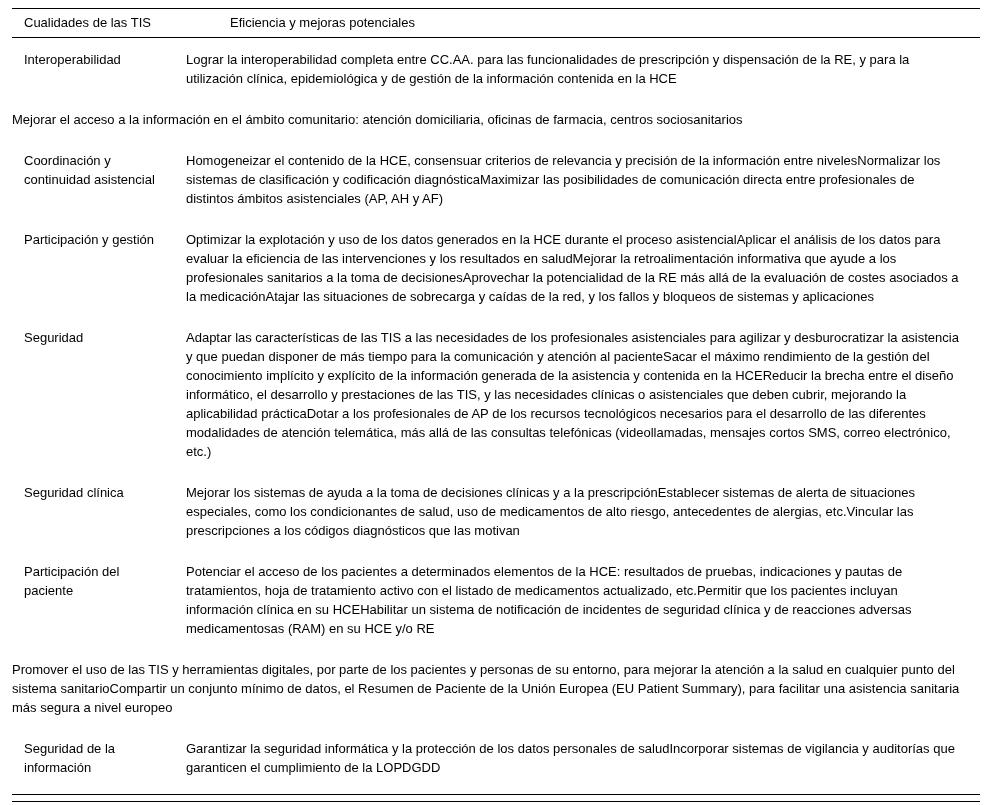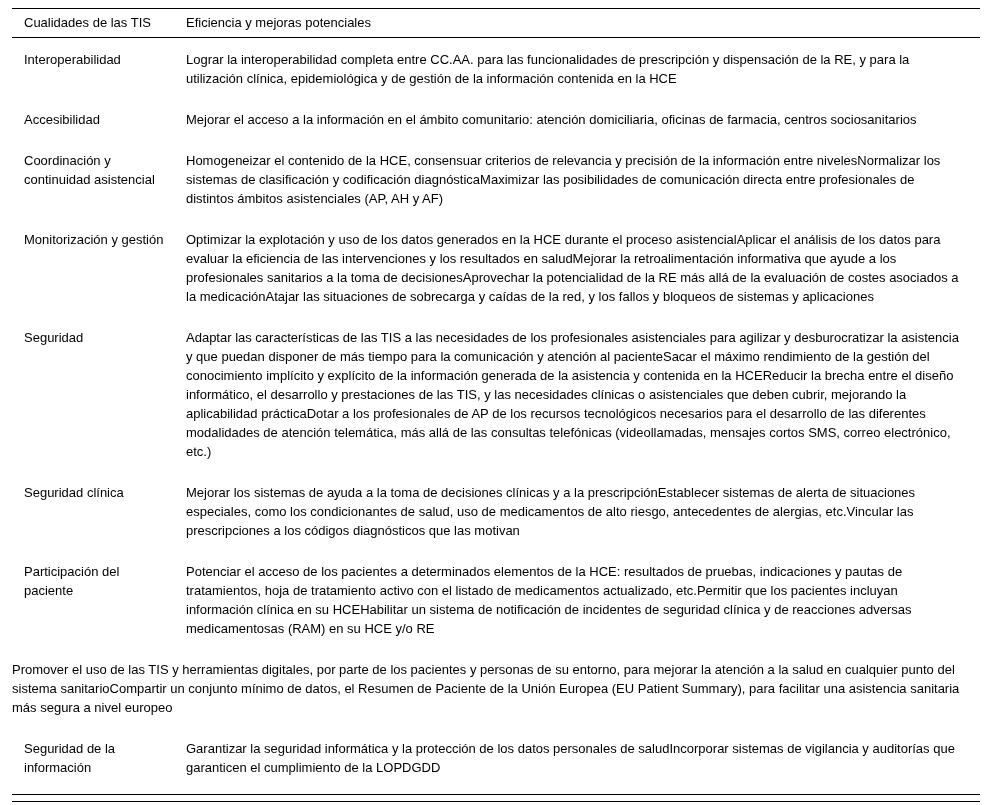--- a/index.html
+++ b/index.html
@@ -25,20 +25,21 @@
   }
   .row {
     display: flex;
     align-items: flex-start;
     padding: 11px 0;
   }
   .header-row {
     border-bottom: 1px solid #000000;
     padding: 4px 0 5px 0;
     margin-bottom: 1px;
+    gap: 44px;
   }
   .cell-left {
     flex: 0 0 148px;
     width: 148px;
     padding-left: 12px;
     padding-right: 14px;
     font-size: 13px;
     line-height: 19px;
   }
   .cell-right {
@@ -63,31 +64,30 @@
       <div class="cell-left">Cualidades de las TIS</div>
       <div class="cell-right">Eficiencia y mejoras potenciales</div>
     </div>
 
     <div class="row">
       <div class="cell-left">Interoperabilidad</div>
       <div class="cell-right">Lograr la interoperabilidad completa entre CC.AA. para las funcionalidades de prescripción y dispensación de la RE, y para la utilización clínica, epidemiológica y de gestión de la información contenida en la HCE</div>
     </div>
 
     <div class="row">
-      <div class="cell-left">Accesibilidad</div>
       <div class="cell-right">Mejorar el acceso a la información en el ámbito comunitario: atención domiciliaria, oficinas de farmacia, centros sociosanitarios</div>
     </div>
 
     <div class="row">
       <div class="cell-left">Coordinación y continuidad asistencial</div>
       <div class="cell-right">Homogeneizar el contenido de la HCE, consensuar criterios de relevancia y precisión de la información entre nivelesNormalizar los sistemas de clasificación y codificación diagnósticaMaximizar las posibilidades de comunicación directa entre profesionales de distintos ámbitos asistenciales (AP, AH y AF)</div>
     </div>
 
     <div class="row">
-      <div class="cell-left">Monitorización y gestión</div>
+      <div class="cell-left">Participación y gestión</div>
       <div class="cell-right">Optimizar la explotación y uso de los datos generados en la HCE durante el proceso asistencialAplicar el análisis de los datos para evaluar la eficiencia de las intervenciones y los resultados en saludMejorar la retroalimentación informativa que ayude a los profesionales sanitarios a la toma de decisionesAprovechar la potencialidad de la RE más allá de la evaluación de costes asociados a la medicaciónAtajar las situaciones de sobrecarga y caídas de la red, y los fallos y bloqueos de sistemas y aplicaciones</div>
     </div>
 
     <div class="row">
       <div class="cell-left">Seguridad</div>
       <div class="cell-right">Adaptar las características de las TIS a las necesidades de los profesionales asistenciales para agilizar y desburocratizar la asistencia y que puedan disponer de más tiempo para la comunicación y atención al pacienteSacar el máximo rendimiento de la gestión del conocimiento implícito y explícito de la información generada de la asistencia y contenida en la HCEReducir la brecha entre el diseño informático, el desarrollo y prestaciones de las TIS, y las necesidades clínicas o asistenciales que deben cubrir, mejorando la aplicabilidad prácticaDotar a los profesionales de AP de los recursos tecnológicos necesarios para el desarrollo de las diferentes modalidades de atención telemática, más allá de las consultas telefónicas (videollamadas, mensajes cortos SMS, correo electrónico, etc.)</div>
     </div>
 
     <div class="row">
       <div class="cell-left">Seguridad clínica</div>

